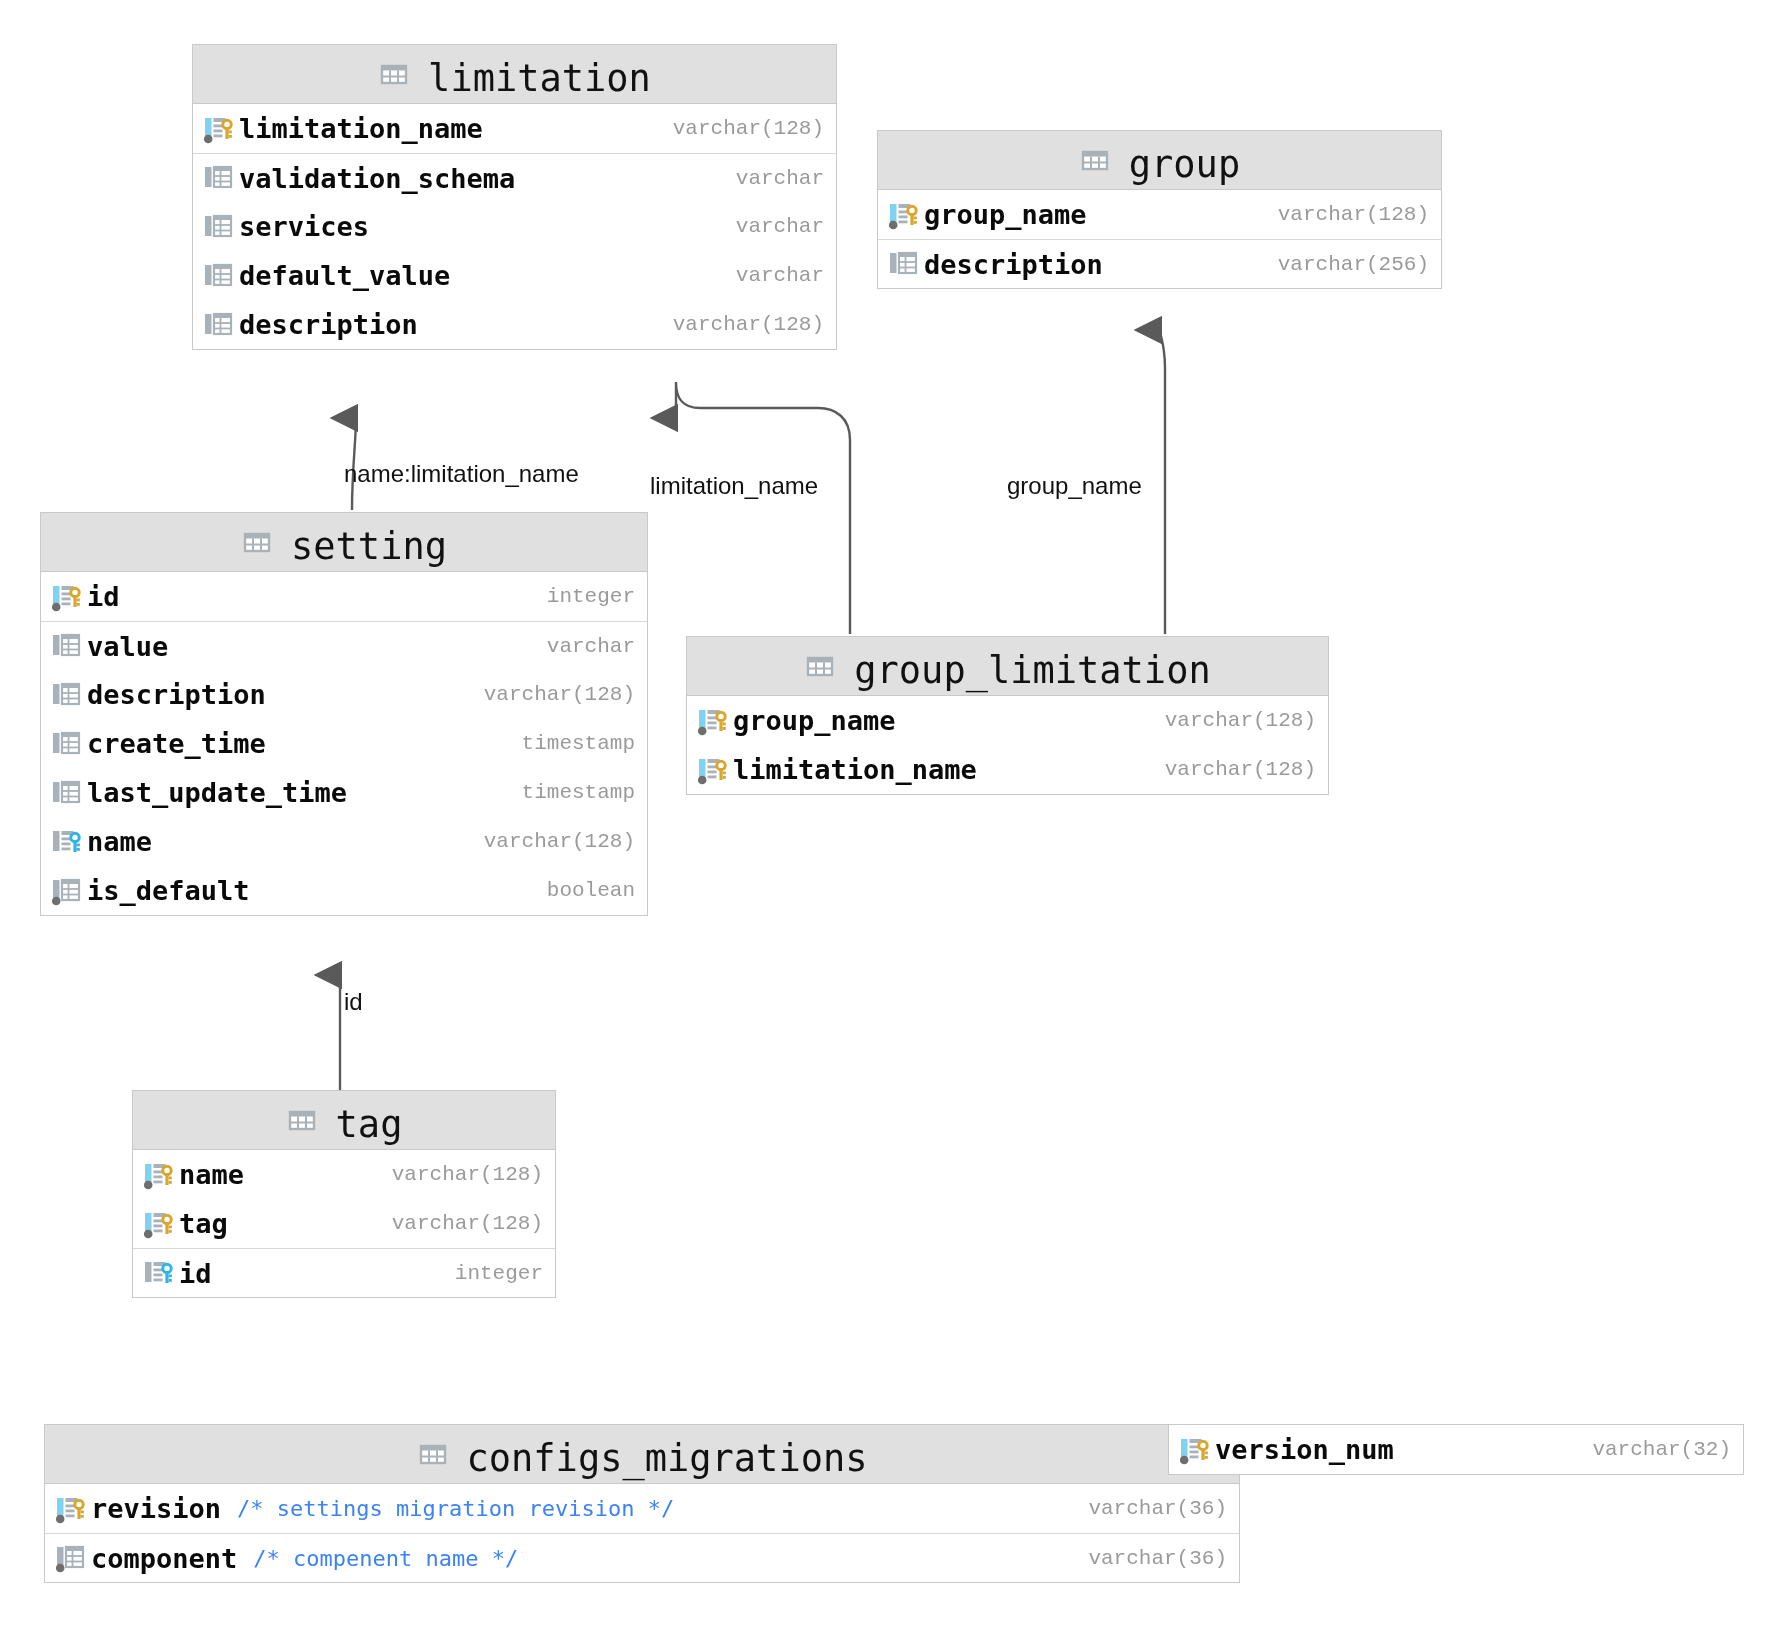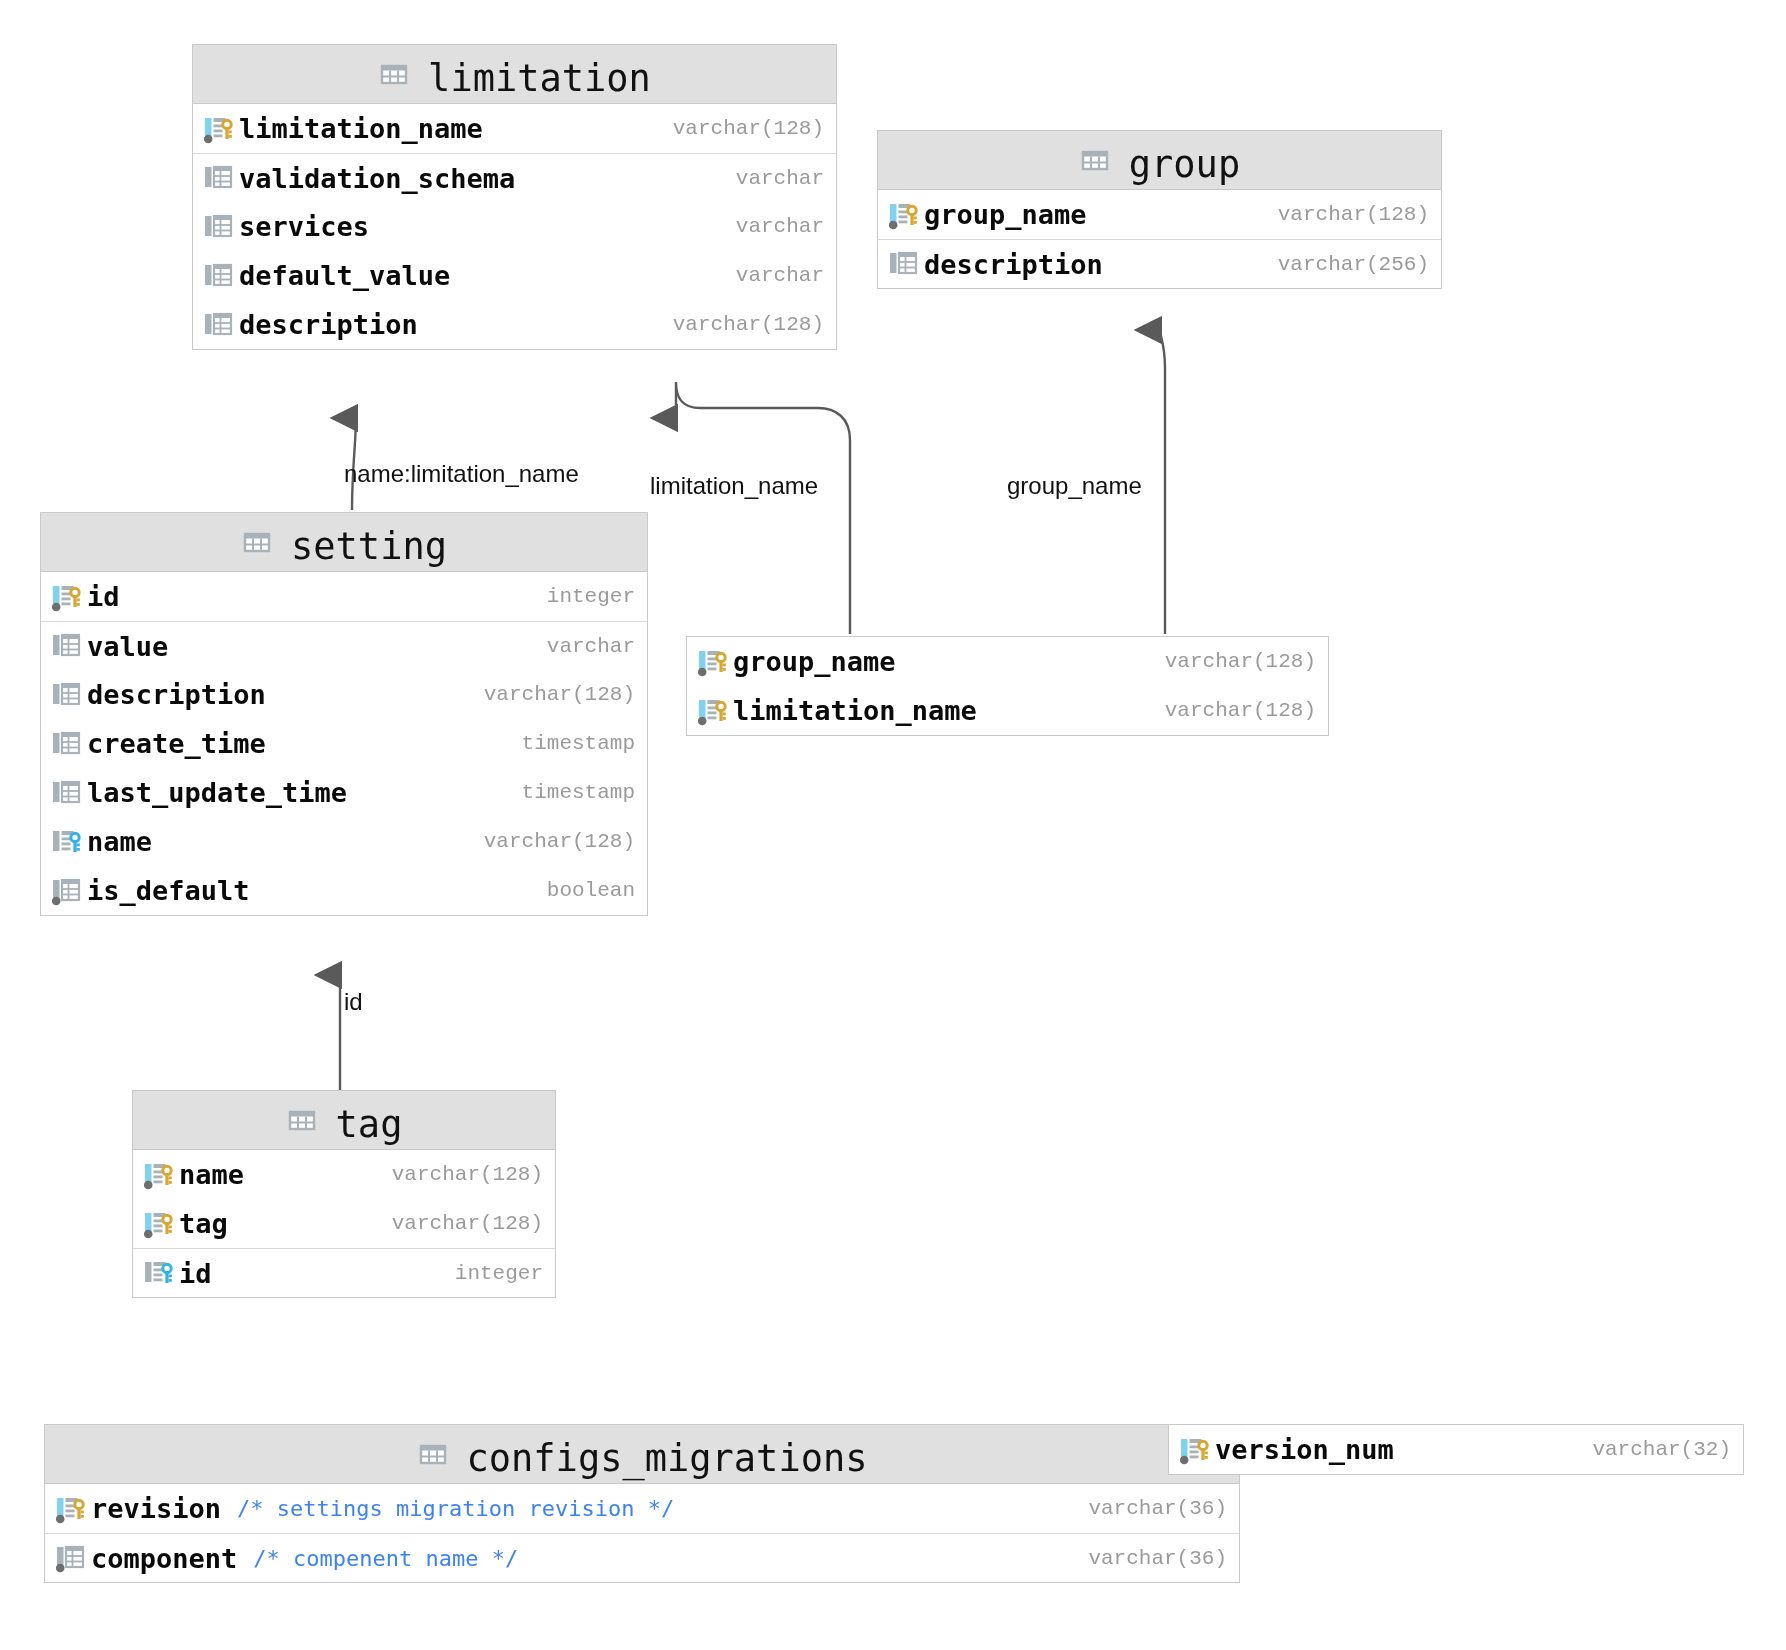--- a/index.html
+++ b/index.html
@@ -317,20 +317,32 @@
               <circle cx="5.2" cy="25" r="4.3" fill="#6e6e6e"></circle>
             </svg>
           </span>
         <span class="cname">is_default</span>
         <span class="ctype">boolean</span>
       </div>
     </div>
   </div>
 
   <div class="tbl" style="left:686px;top:636px;width:643px;">
+    <div class="tbl-hd">
+      <span class="ic">
+          <svg width="32" height="30" viewBox="0 0 32 30" xmlns="http://www.w3.org/2000/svg" style="display:block">
+            <rect x="4" y="7" width="24" height="17" fill="#ffffff" stroke="#a8b2b8" stroke-width="2.4"></rect>
+            <rect x="4" y="7" width="24" height="4.5" fill="#a8b2b8"></rect>
+            <line x1="12" y1="11.5" x2="12" y2="24" stroke="#a8b2b8" stroke-width="2"></line>
+            <line x1="20" y1="11.5" x2="20" y2="24" stroke="#a8b2b8" stroke-width="2"></line>
+            <line x1="4" y1="17.5" x2="28" y2="17.5" stroke="#a8b2b8" stroke-width="2"></line>
+          </svg>
+        </span>
+      <span class="tbl-title">group_limitation</span>
+    </div>
     <div class="rows">
       <div class="row">
         <span class="ic">
             <svg width="32" height="30" viewBox="0 0 32 30" xmlns="http://www.w3.org/2000/svg" style="display:block">
               <rect x="2" y="4" width="6.5" height="20" fill="#7fd3f0"></rect>
               <rect x="10.5" y="4" width="12" height="4" fill="#a8b2b8"></rect>
               <rect x="10.5" y="10.5" width="9" height="2.8" fill="#a8b2b8"></rect>
               <rect x="10.5" y="15.5" width="9" height="2.8" fill="#a8b2b8"></rect>
               <rect x="10.5" y="20.5" width="9" height="2.8" fill="#a8b2b8"></rect>
               <circle cx="24" cy="10.5" r="4.2" fill="none" stroke="#d9a62e" stroke-width="3"></circle>

